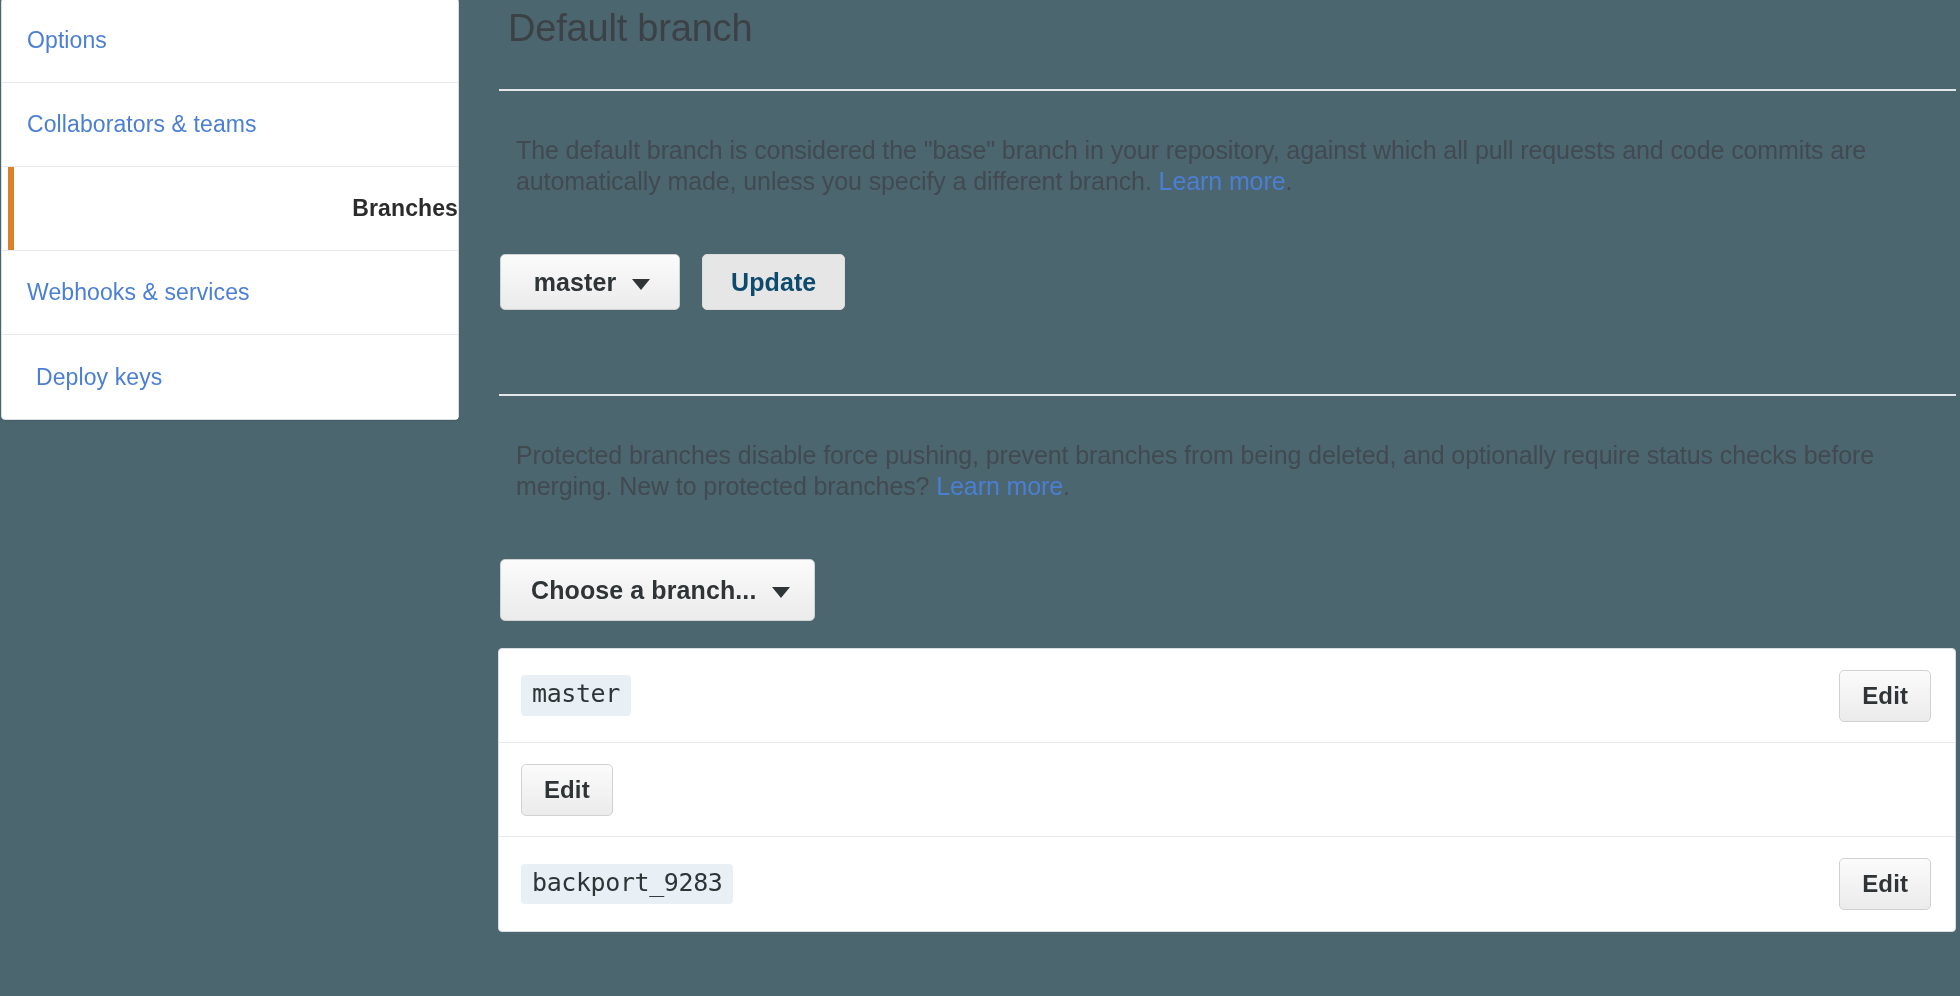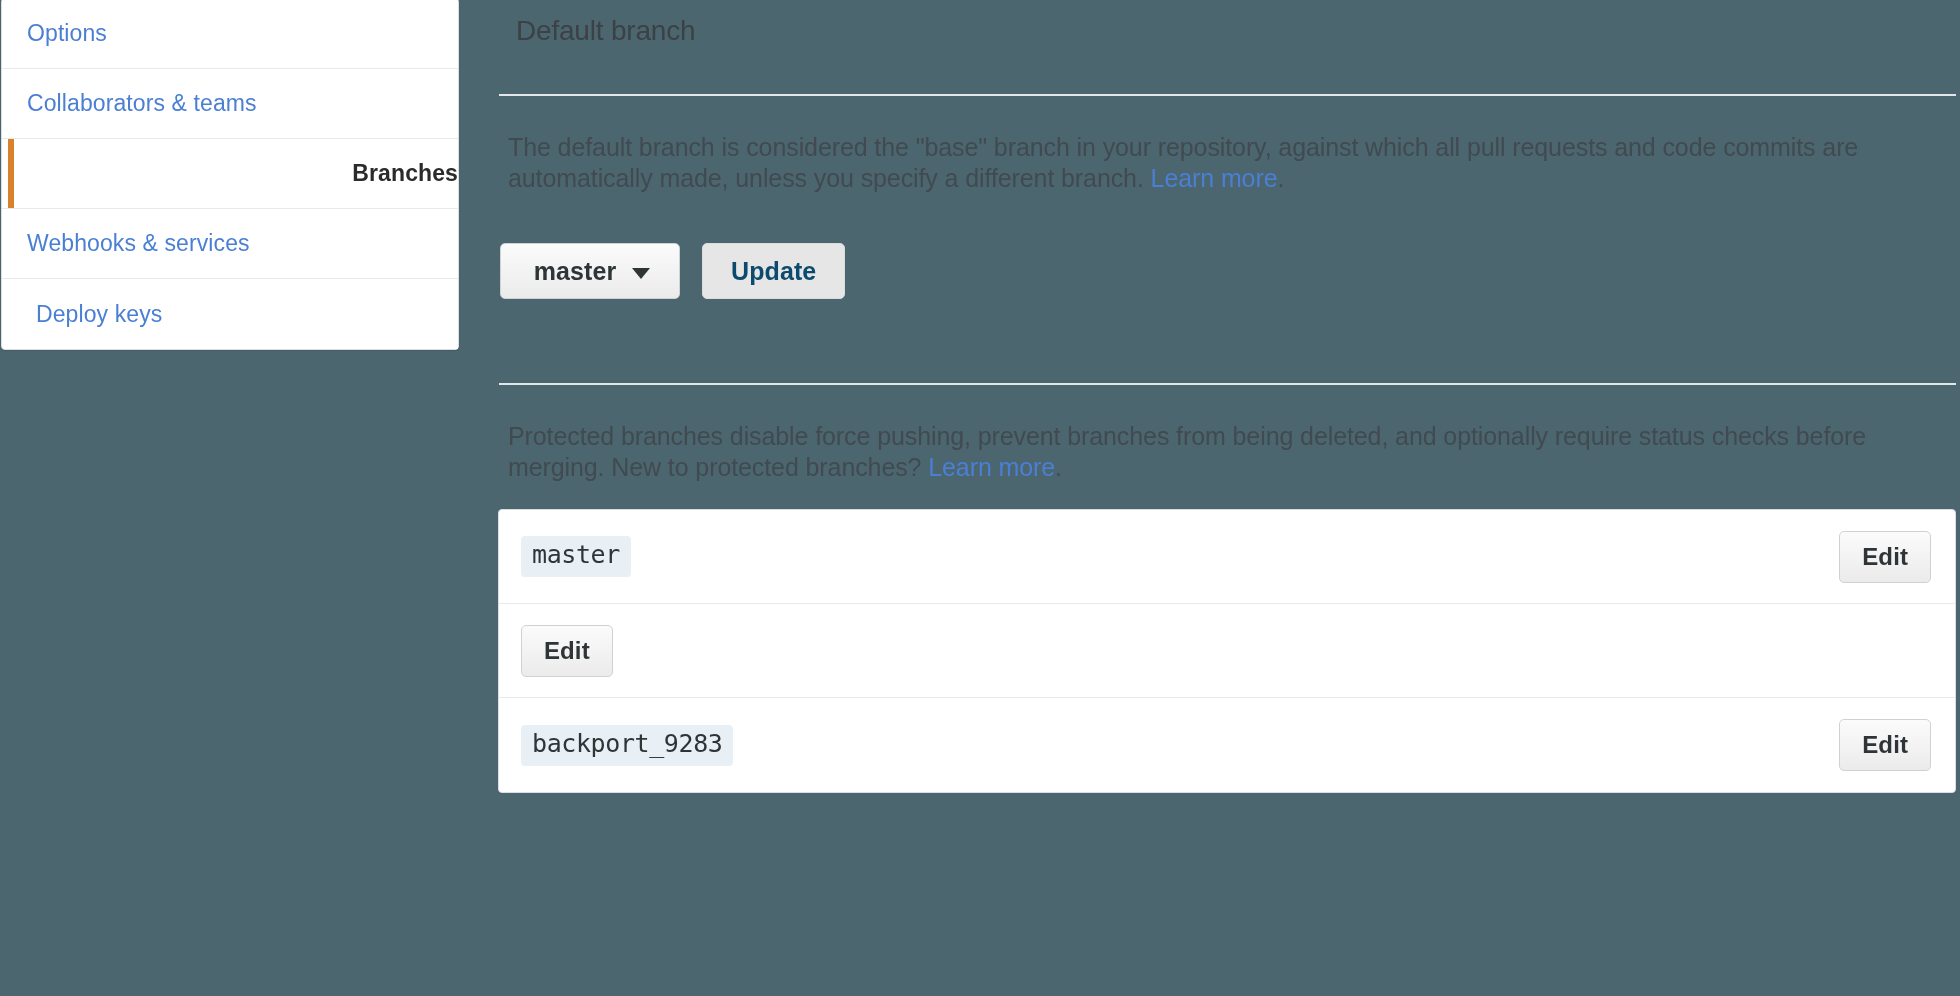--- a/index.html
+++ b/index.html
@@ -24,21 +24,21 @@
     top: -2px;
     width: 458px;
     background: #ffffff;
     border: 1px solid #d8dee2;
     border-radius: 4px;
     box-sizing: border-box;
     box-shadow: 0 1px 2px rgba(0,0,0,0.10);
   }
   .side-item {
     position: relative;
-    height: 70px;
+    height: 84px;
     display: flex;
     align-items: center;
     padding-left: 25px;
     box-sizing: border-box;
     border-bottom: 1px solid #e7eaec;
     font-size: 23px;
     color: #4a7fd4;
     letter-spacing: 0.1px;
     cursor: pointer;
     background: #fff;
@@ -60,36 +60,36 @@
   }
 
   
   .main {
     position: absolute;
     left: 498px;
     top: 0;
     width: 1458px;
   }
   h2.section-title {
-    margin: 16px;
+    margin: 8px;
     padding: 0 0 32px 2px;
-    font-size: 28px;
+    font-size: 38px;
     font-weight: normal;
     color: #3c4145;
     line-height: 1.08;
     letter-spacing: -0.2px;
   }
   .rule {
     height: 2px;
     background: #e3e6e8;
     width: 1457px;
     margin: 0 0 0 1px;
   }
   p.desc {
-    margin: 8px;
+    margin: 16px;
     padding: 28px 0 0 2px;
     font-size: 25px;
     line-height: 1.22;
     color: #414a50;
     width: 1390px;
     letter-spacing: -0.1px;
   }
   a.lnk {
     color: #4a7fd4;
     text-decoration: none;
@@ -211,20 +211,26 @@
         <span>Update</span>
       </button>
     </div>
   </section>
 
   <section style="margin-top:84px;">
     <div class="rule"></div>
 
     <p class="desc"><span>Protected branches disable force pushing, prevent branches from being deleted, and optionally require status checks before merging. New to protected branches? </span><a class="lnk" href="#">Learn more</a><span>.</span></p>
 
+    <div class="btn-row">
+      <button class="btn" id="choose-branch-btn">
+        <span>Choose a branch...</span>
+        <span class="caret"></span>
+      </button>
+    </div>
 
     <div class="prot-list">
 
       <div class="prot-row">
         <span class="branch-chip">master</span>
         <button class="btn btn-edit">
           <span>Edit</span>
         </button>
       </div>
 

